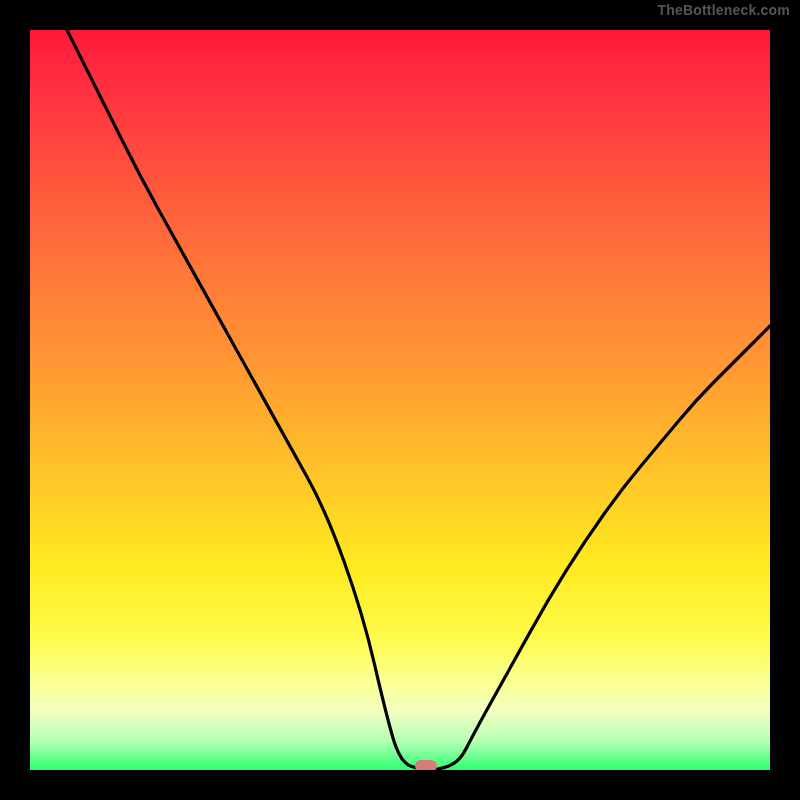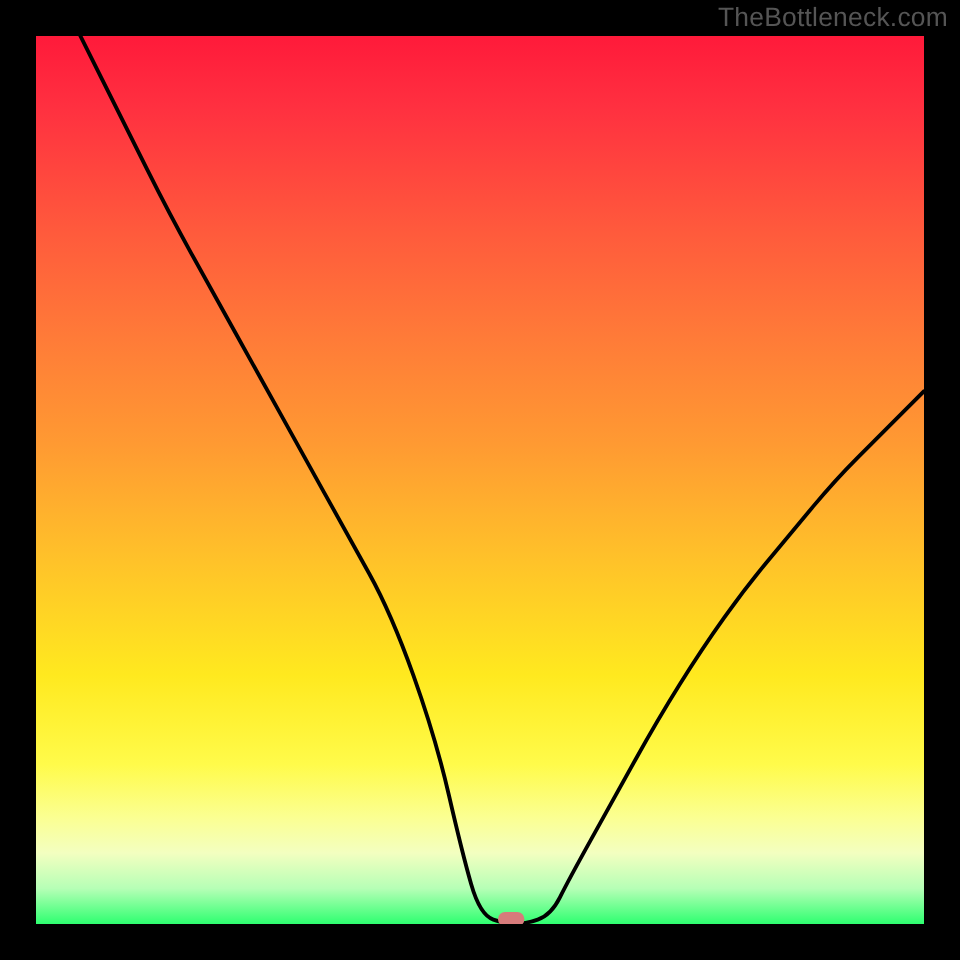--- a/index.html
+++ b/index.html
@@ -15,22 +15,22 @@
     position: relative;
     width: 800px;
     height: 800px;
     background: #000;
   }
   .watermark {
     position: absolute;
     top: 2px;
     right: 10px;
     color: #555;
-    font-size: 22px;
-    font-weight: 400;
+    font-size: 14px;
+    font-weight: 700;
     letter-spacing: 0.2px;
     z-index: 20;
   }
   .plot-area {
     position: absolute;
     left: 30px;
     top: 30px;
     width: 740px;
     height: 740px;
     overflow: hidden;

